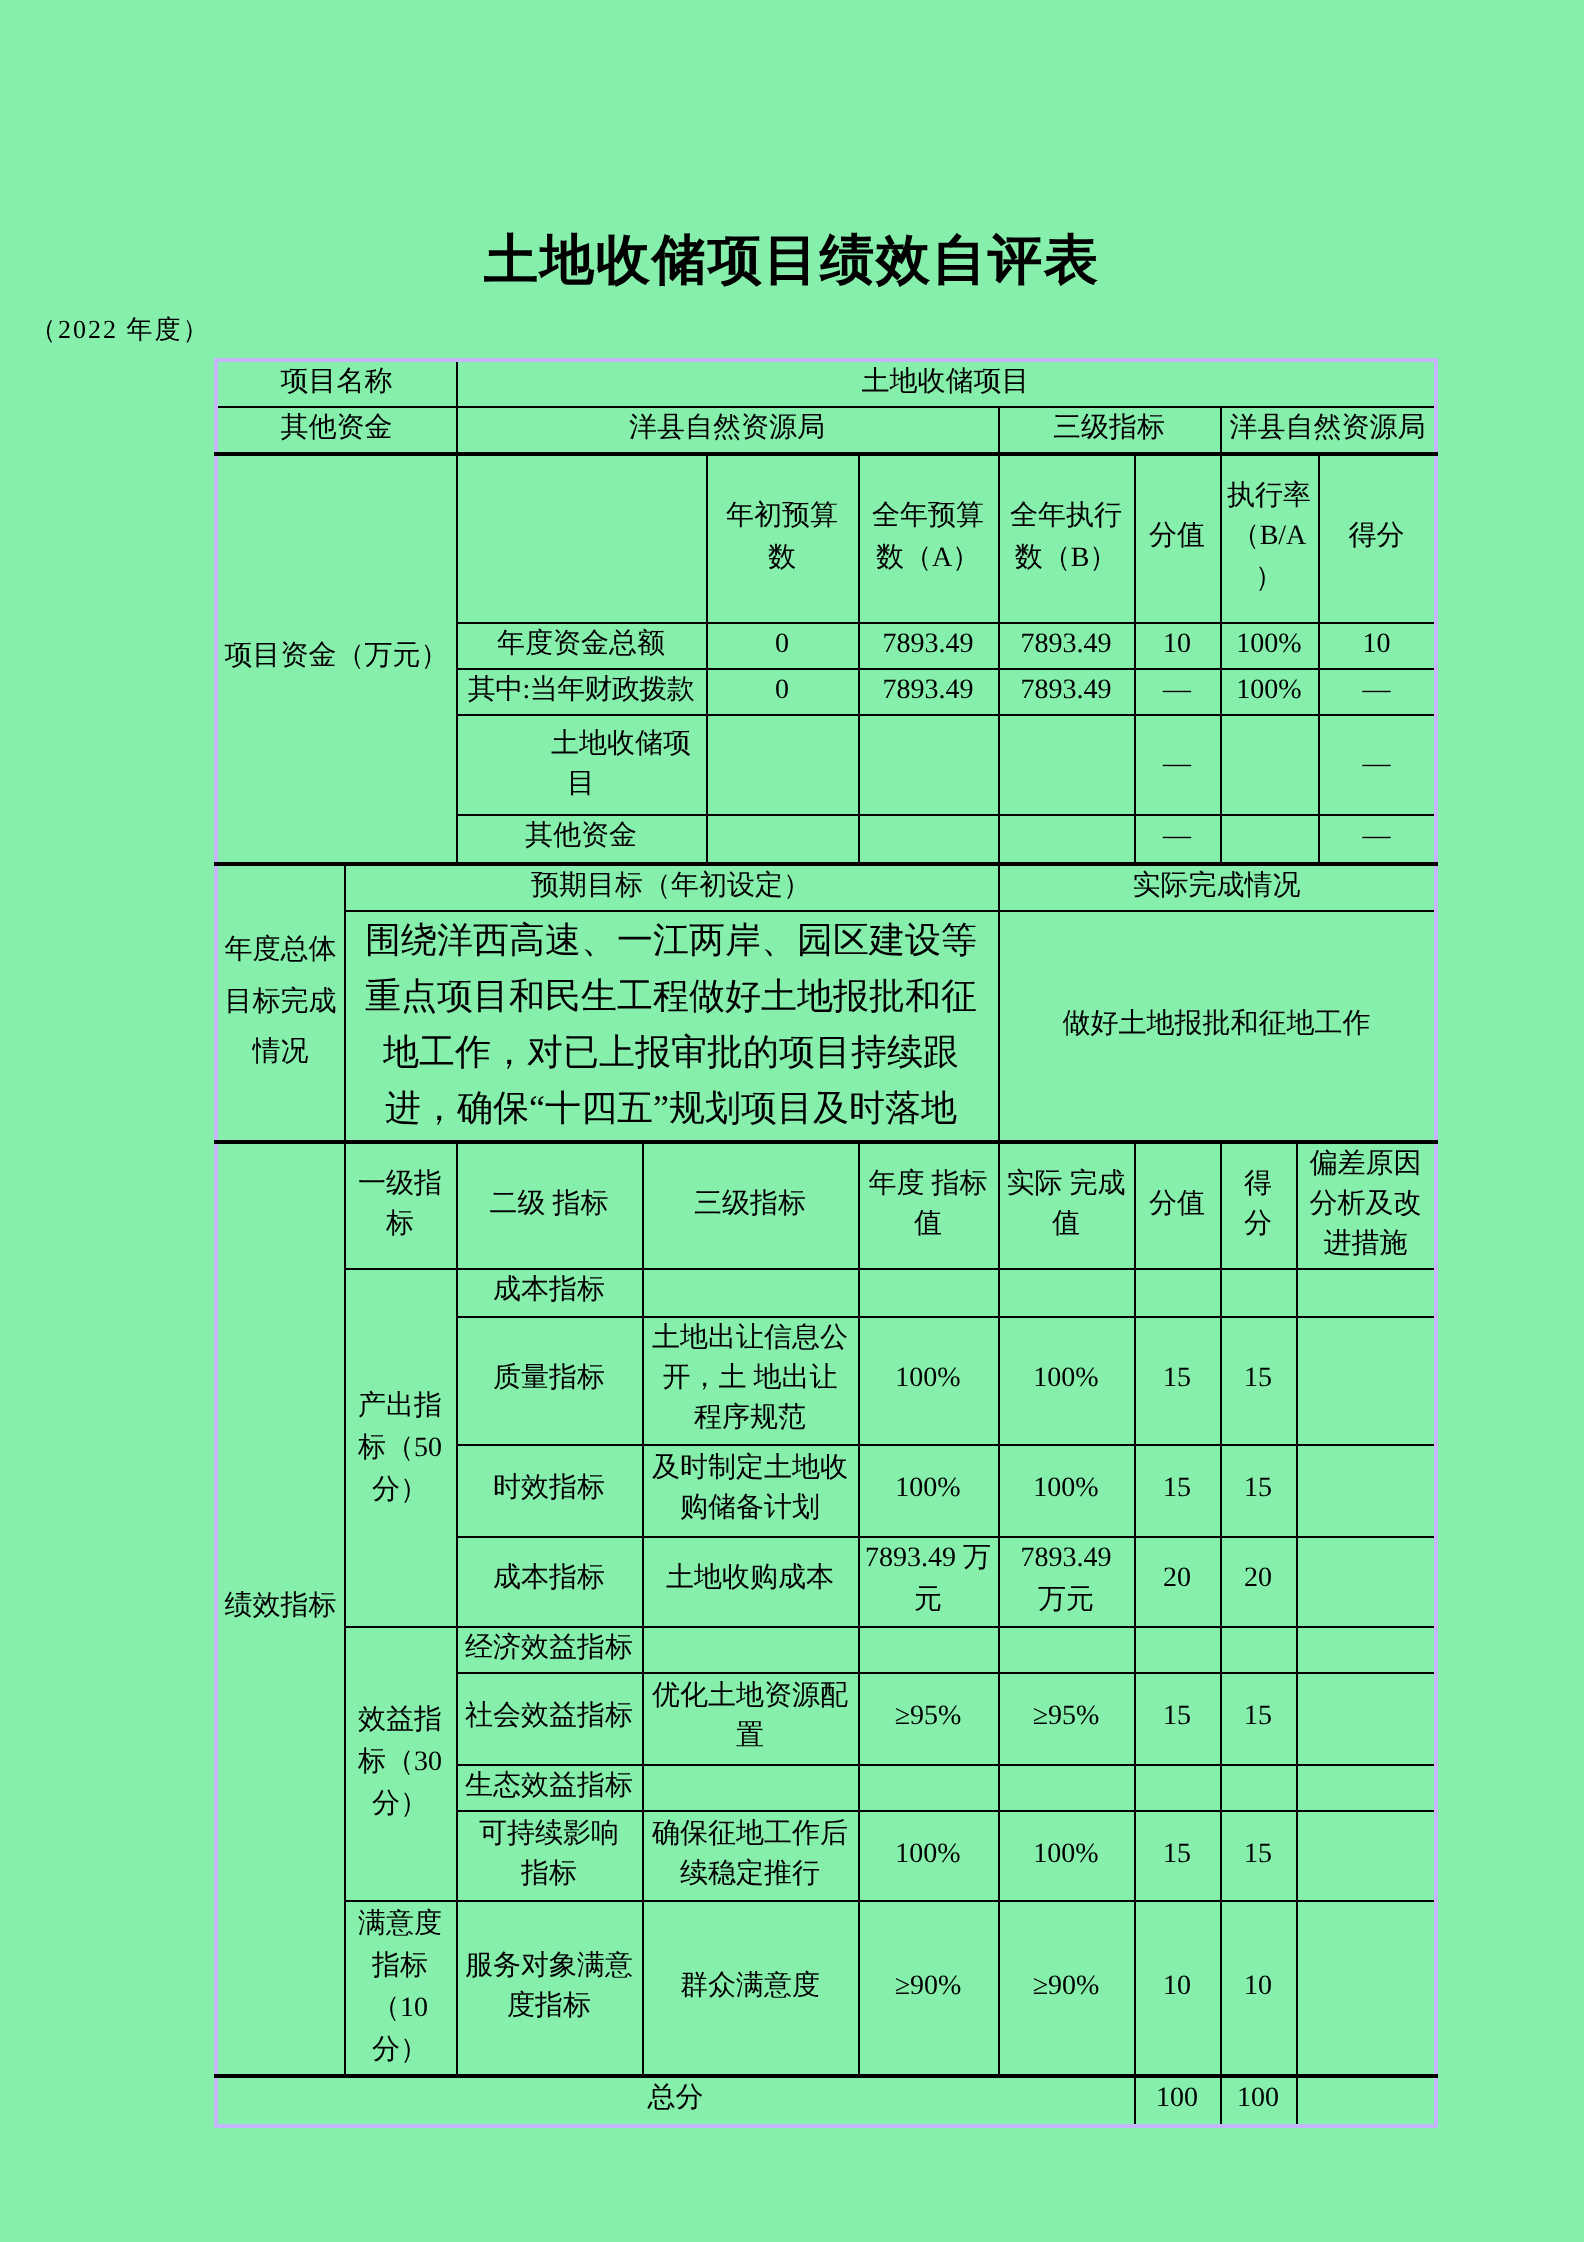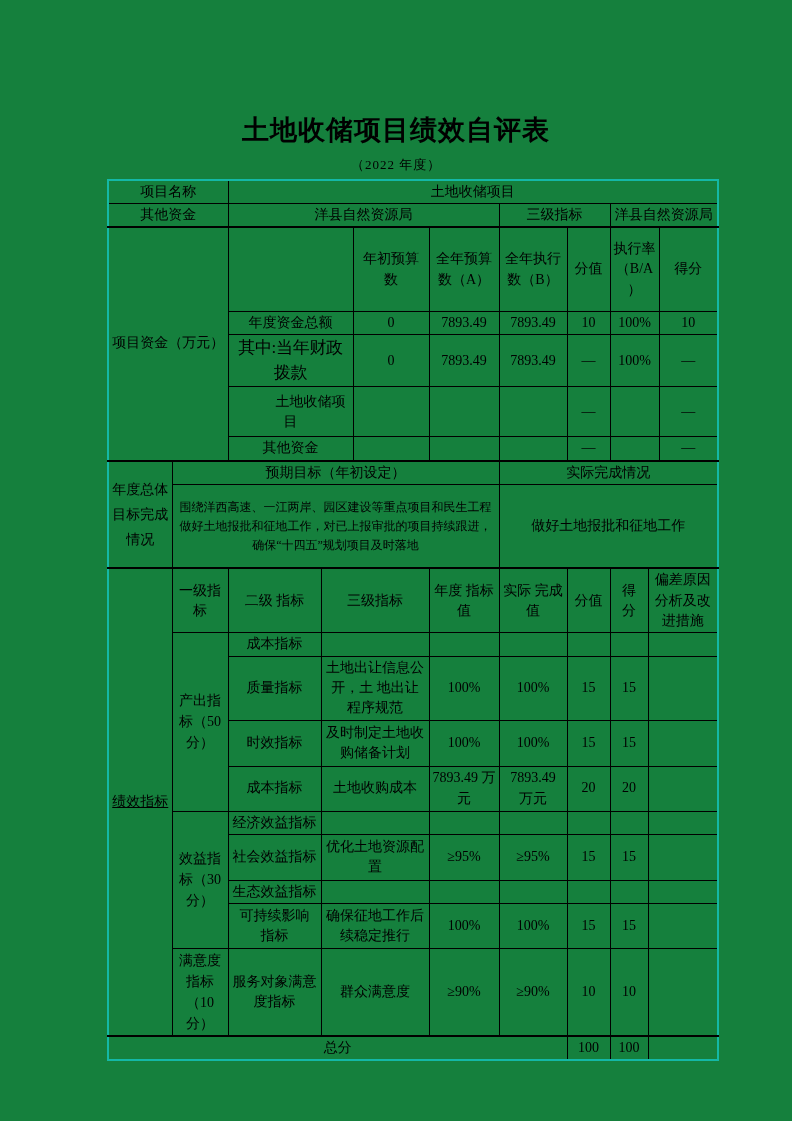--- a/index.html
+++ b/index.html
@@ -1,46 +1,46 @@
 <!DOCTYPE html>
 <html><head>
 <meta charset="utf-8">
 <style>
   html,body{margin:0;padding:0;}
   body{
     width:792px;height:1121px;background:#ffffff;color:#000000;
     font-family:"Liberation Serif","DejaVu Serif",serif;
     -webkit-font-smoothing:antialiased;
   }
-  .page{position:relative;width:792px;height:1121px;background:#15803d;overflow:hidden;}
+  .page{position:relative;width:792px;height:1121px;background:#86efac;overflow:hidden;}
   .doc-title{
     margin:116px 0 0 0;text-align:center;
     font-family:"Liberation Sans","DejaVu Sans",sans-serif;
     font-weight:700;font-size:27px;letter-spacing:1px;line-height:1.1;
   }
-  .doc-subtitle{margin:10px 0 0 0;text-align:center;font-size:13px;letter-spacing:1px;}
+  .doc-subtitle{margin:10px 0 0 15px;text-align:left;font-size:13px;letter-spacing:1px;}
   table.eval{
     margin:5px 0 0 107px;width:610px;border-collapse:collapse;table-layout:fixed;
-    border:2px solid #14b8a6;font-size:14px;line-height:1.45;
+    border:2px solid #c4b5fd;font-size:14px;line-height:1.45;
   }
   table.eval td{
     border:1px solid #000;text-align:center;vertical-align:middle;
     padding:1px 3px;word-break:break-word;overflow:hidden;
   }
   tr.sec td{border-top:2px solid #000;}
   td.lbl{text-align:left;padding-left:4px;margin-left:19px;}
-  td.tight{font-size:17px;letter-spacing:-0.3px;text-align:left;padding-left:3px;}
+  td.tight{font-size:14px;letter-spacing:-0.3px;text-align:left;padding-left:3px;}
   td.indent{text-indent:40px;}
   td.l3{text-align:left;padding-left:4px;}
   td.left{text-align:left;padding-left:3px;font-family:Liberation Serif, serif;}
   td.fund-sec{padding:0 22px;line-height:1.7;font-family:Liberation Mono, monospace;}
   td.goal-sec{padding:0 8px;line-height:1.8;}
-  td.perf-sec{padding:0 24px;line-height:2.3;text-decoration:underline;}
+  td.perf-sec{padding:0 24px;line-height:2.3;}
   td.group{padding:1px 7px;line-height:1.5;}
-  td.goal-text{font-size:12px;padding:2px 4px;line-height:1.55;}
+  td.goal-text{font-size:18px;padding:2px 4px;line-height:1.55;}
 </style>
 </head>
 <body>
 
 <div class="page">
 
   <h1 class="doc-title">土地收储项目绩效自评表</h1>
   <div class="doc-subtitle">（2022 年度）</div>
 
   <table class="eval">

